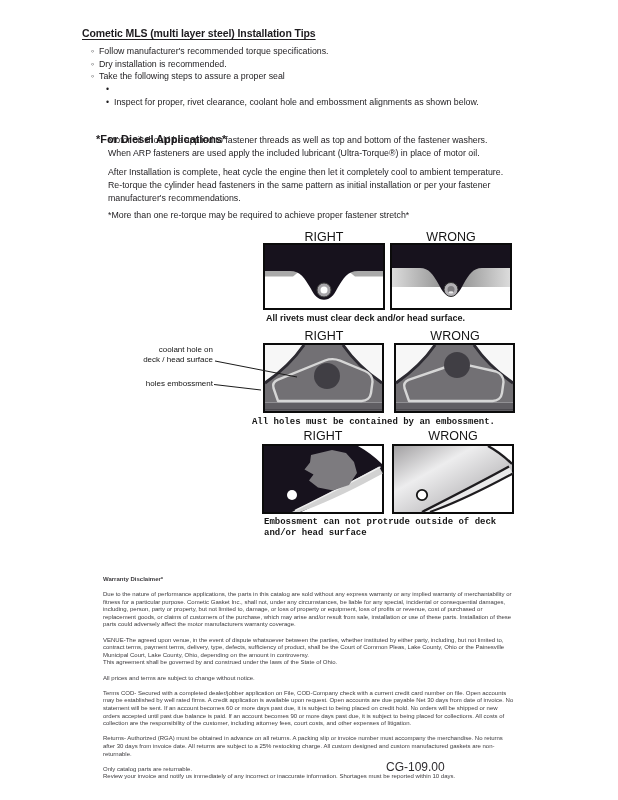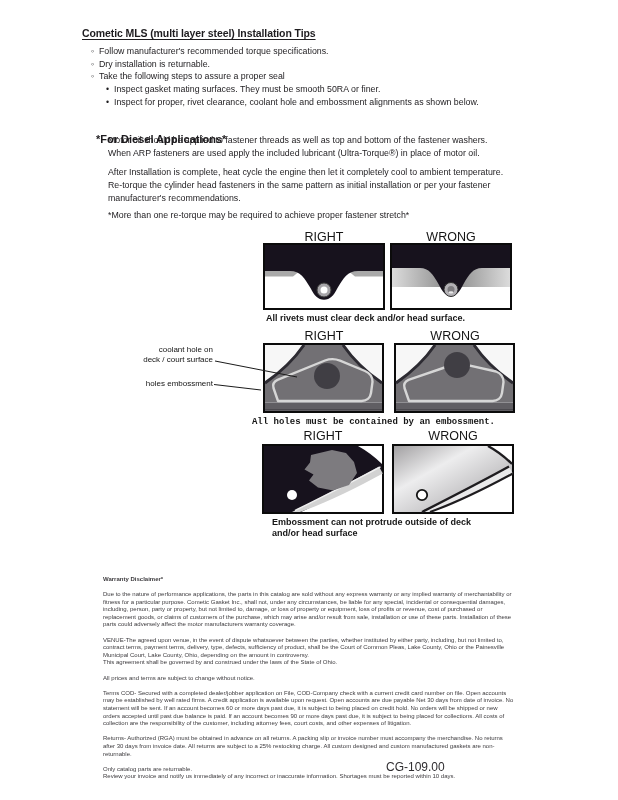--- a/index.html
+++ b/index.html
@@ -27,21 +27,21 @@
   #row3 { left:235px; top:429px; width:252px; height:112px; }
   .diag-label { position:absolute; top:0; width:122px; text-align:center; font-size:12.5px; color:#141414; }
   .label-right { left:0; }
   #row1 .label-wrong { left:127px; } #row2 .label-wrong { left:131px; } #row3 .label-wrong { left:130px; }
   .fig { position:absolute; display:block; left:0; }
   #row1 .fig { top:13px; } #row2 .fig { top:14px; } #row3 .fig { top:15px; }
   #row1 .fig.wrong { left:127px; } #row2 .fig.wrong { left:131px; } #row3 .fig.wrong { left:130px; }
   .caption { position:absolute; font-size:9px; font-weight:bold; color:#161616; }
   #row1 .caption { left:3px; top:83px; white-space:nowrap; }
   #row2 .caption { left:-20px; top:88px; width:252px; text-align:right; white-space:nowrap;font-family:Liberation Mono, monospace; }
-  #row3 .caption { left:10px; top:88px; line-height:10.5px; }
+  #row3 .caption { left:2px; top:88px; line-height:10.5px;font-family:Liberation Mono, monospace; }
   .side-label { position:absolute; text-align:right; font-size:8px; line-height:9.5px; color:#141414; }
   #lbl-coolant { left:100px; top:345px; width:113px; }
   #lbl-emboss  { left:100px; top:379px; width:113px; }
   #leaders { position:absolute; left:0; top:0; z-index:4; pointer-events:none; }
   
   .warranty { position:absolute; left:103px; top:576px; width:413px; font-size:6px; line-height:7.6px; color:#3d3b3e; }
   .warranty .w-head { font-weight:bold; margin:0 0 7.5px 0; }
   .warranty p { margin:0 0 7.6px 0; }
   .warranty p.tight { margin:0; }
   
@@ -54,29 +54,28 @@
 
   <h1 class="title">Cometic MLS (multi layer steel) Installation Tips</h1>
 
   <div class="tips">
     <div class="tip">
       <span class="marker">◦</span>
       <span>Follow manufacturer's recommended torque specifications.</span>
     </div>
     <div class="tip">
       <span class="marker">◦</span>
-      <span>Dry installation is returnable.</span>
+      <span>Dry installation is recommended.</span>
     </div>
     <div class="tip">
       <span class="marker">◦</span>
       <span>Take the following steps to assure a proper seal</span>
     </div>
     <div class="tip sub">
       <span class="marker">•</span>
-      <span>Inspect gasket mating surfaces.  They must be smooth 50RA or finer.</span>
     </div>
     <div class="tip sub">
       <span class="marker">•</span>
       <span>Inspect for proper, rivet clearance, coolant hole and embossment alignments as shown below.</span>
     </div>
   </div>
 
   <h2 class="diesel-heading">*For Diesel Applications*</h2>
   <div class="para para1">Motor oil should be applied to fastener threads as well as top and bottom of the fastener washers. When ARP fasteners are used apply the included lubricant (Ultra-Torque®) in place of motor oil.</div>
   <div class="para note">*More than one re-torque may be required to achieve proper fastener stretch*</div>
@@ -140,21 +139,21 @@
       <path d="M41,2 C32,15 18,29 2,40" stroke="#2d2b32" stroke-width="3" fill="none"></path>
       <path d="M80,2 C89,15 103,29 119,40" stroke="#2d2b32" stroke-width="3" fill="none"></path>
       <path d="M15,58 L10.5,45 C9.5,41.5 11,38.5 14.5,36.8 L55,23 C60,21.2 66,20.6 71.5,21.6 L102,28.5 C107,30.5 109.5,34.2 109.5,39 L108,50 C107.3,55 103.5,58 98.5,58 Z" fill="none" stroke="#d6d6d6" stroke-width="2.4" stroke-linejoin="round"></path>
       <circle cx="63" cy="22" r="13" fill="#403e44"></circle>
     </svg>
     <div class="caption">All holes must be contained by an embossment.</div>
   </div>
 
   <div class="side-label" id="lbl-coolant">
     <div>coolant hole on</div>
-    <div>deck / court surface</div>
+    <div>deck / head surface</div>
   </div>
   <div class="side-label" id="lbl-emboss">holes embossment</div>
 
   <svg id="leaders" width="618" height="800" viewBox="0 0 618 800">
     <line x1="215" y1="361" x2="297" y2="377" stroke="#1b1b1b" stroke-width="1"></line>
     <line x1="214" y1="384.5" x2="261" y2="390" stroke="#1b1b1b" stroke-width="1"></line>
   </svg>
 
   <div class="diag-row" id="row3">
     <div class="diag-label label-right">RIGHT</div>

